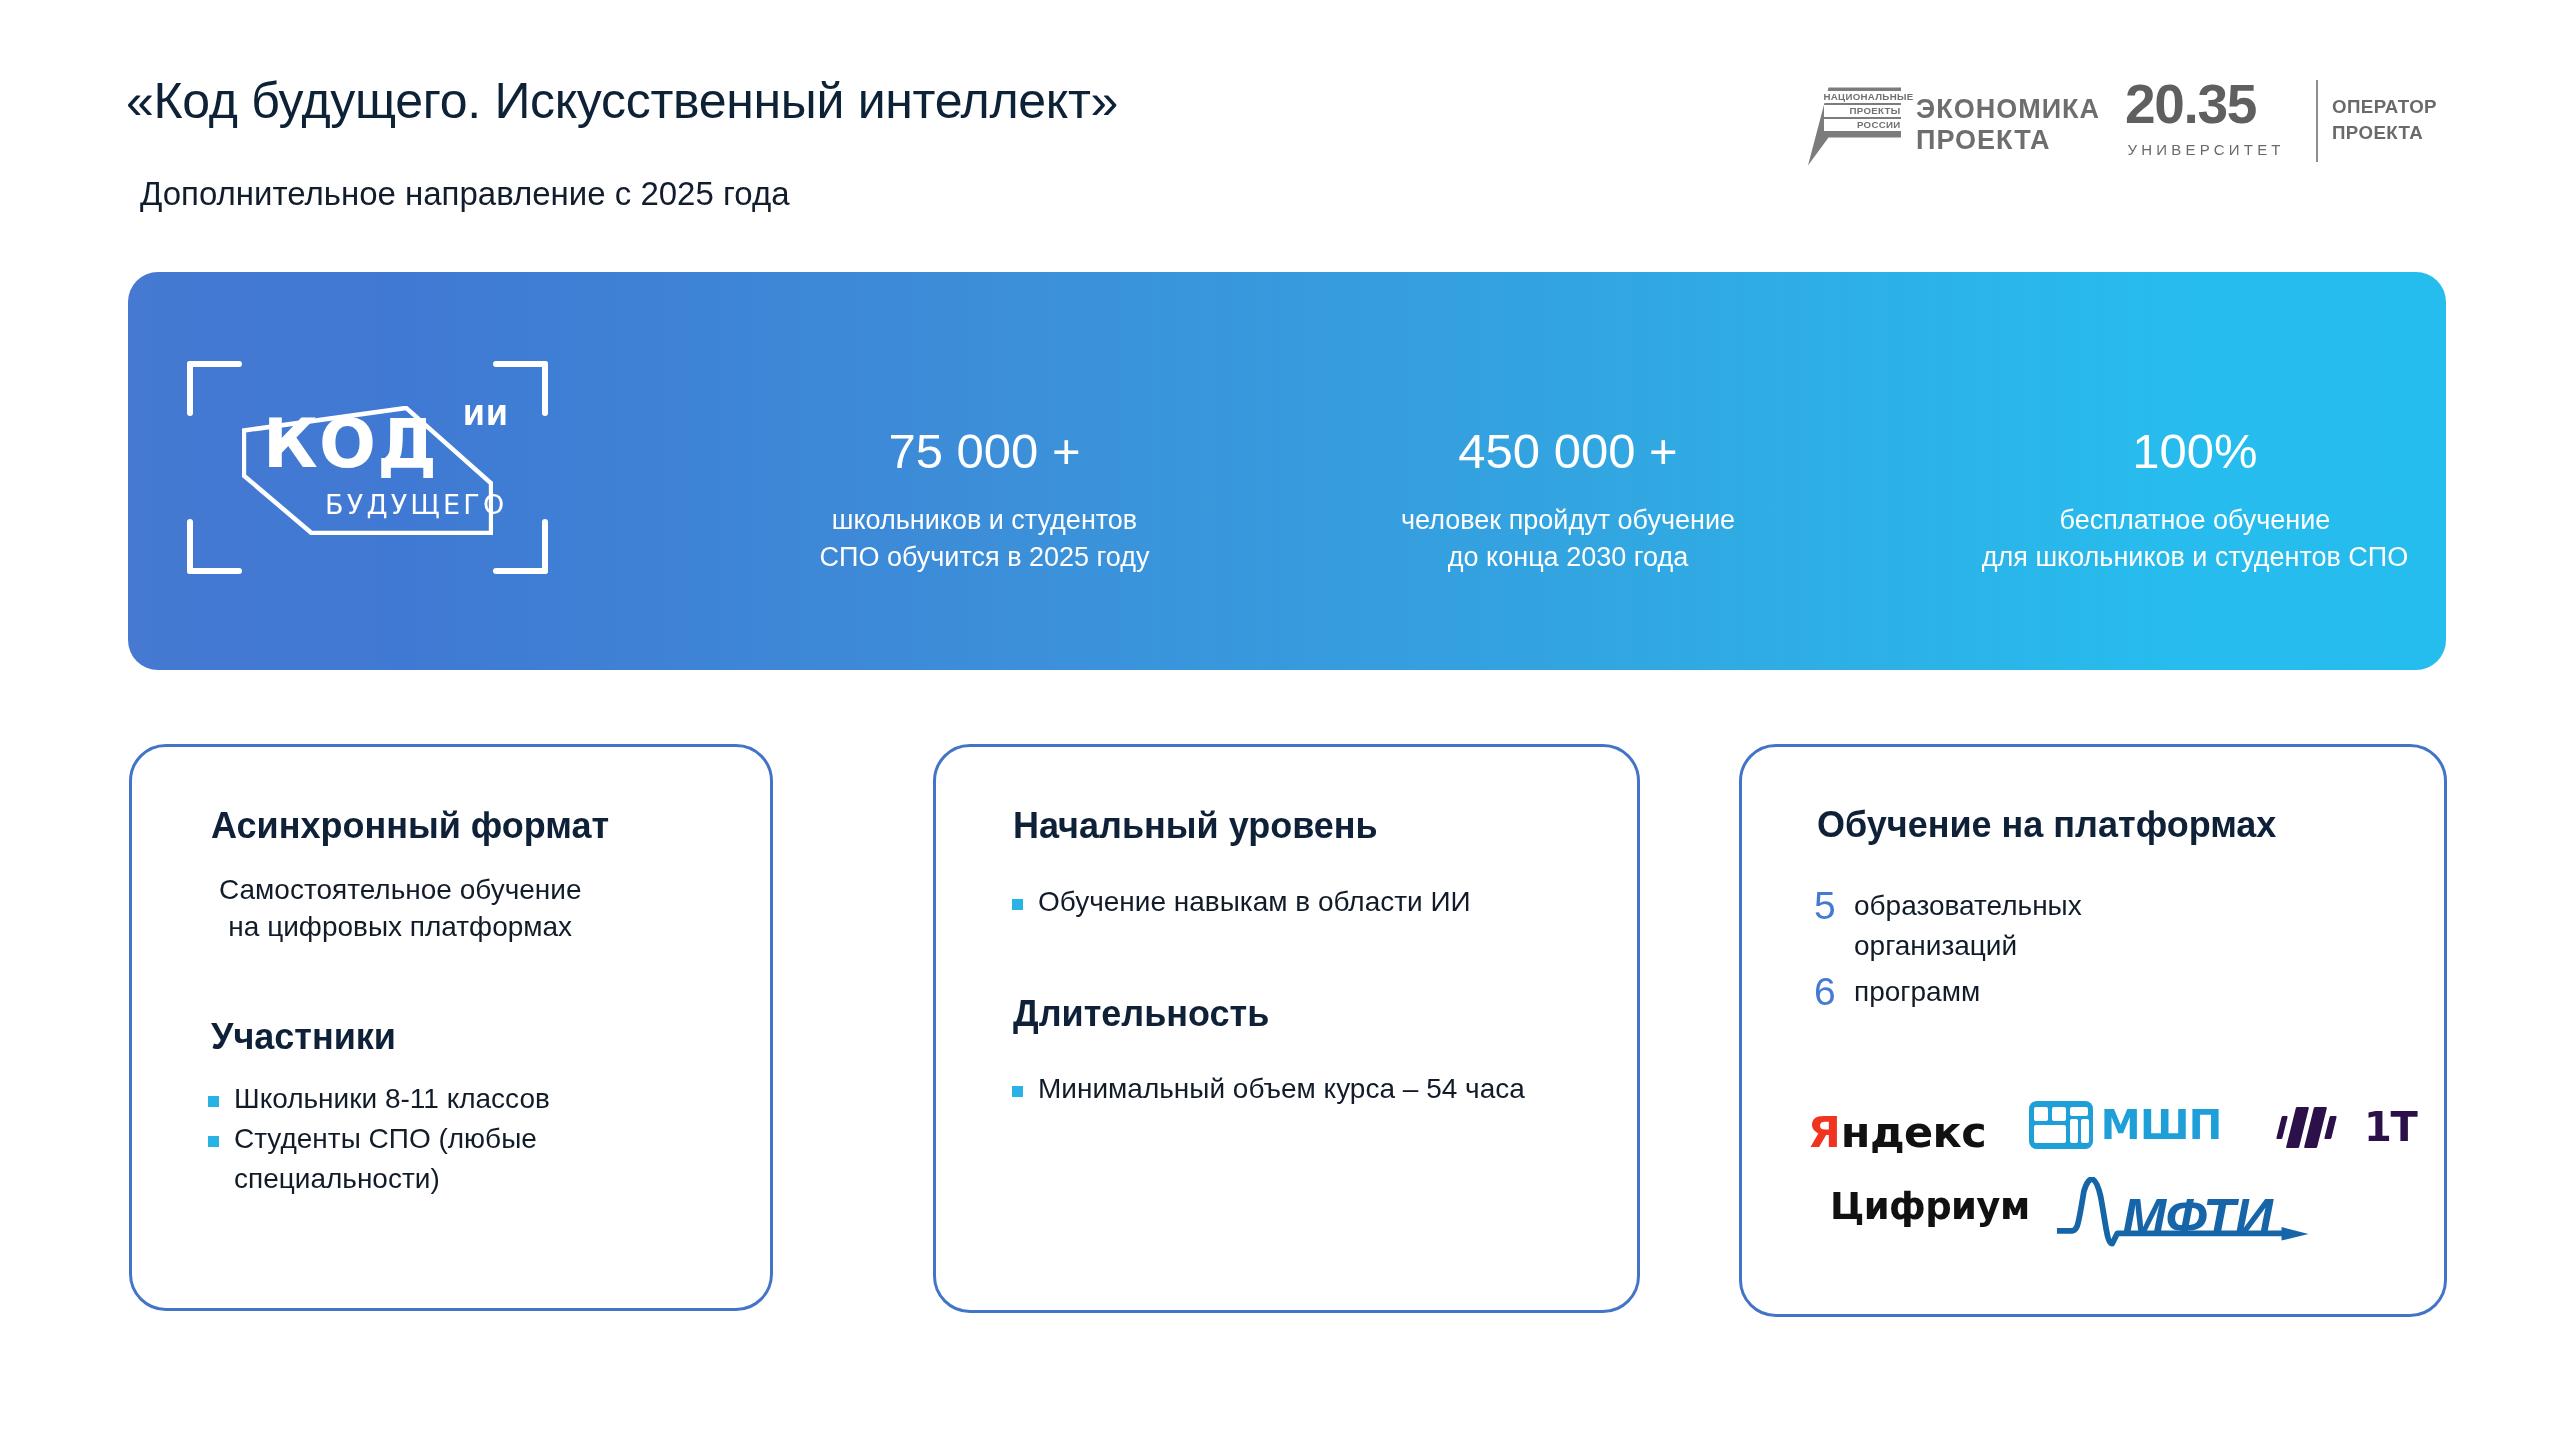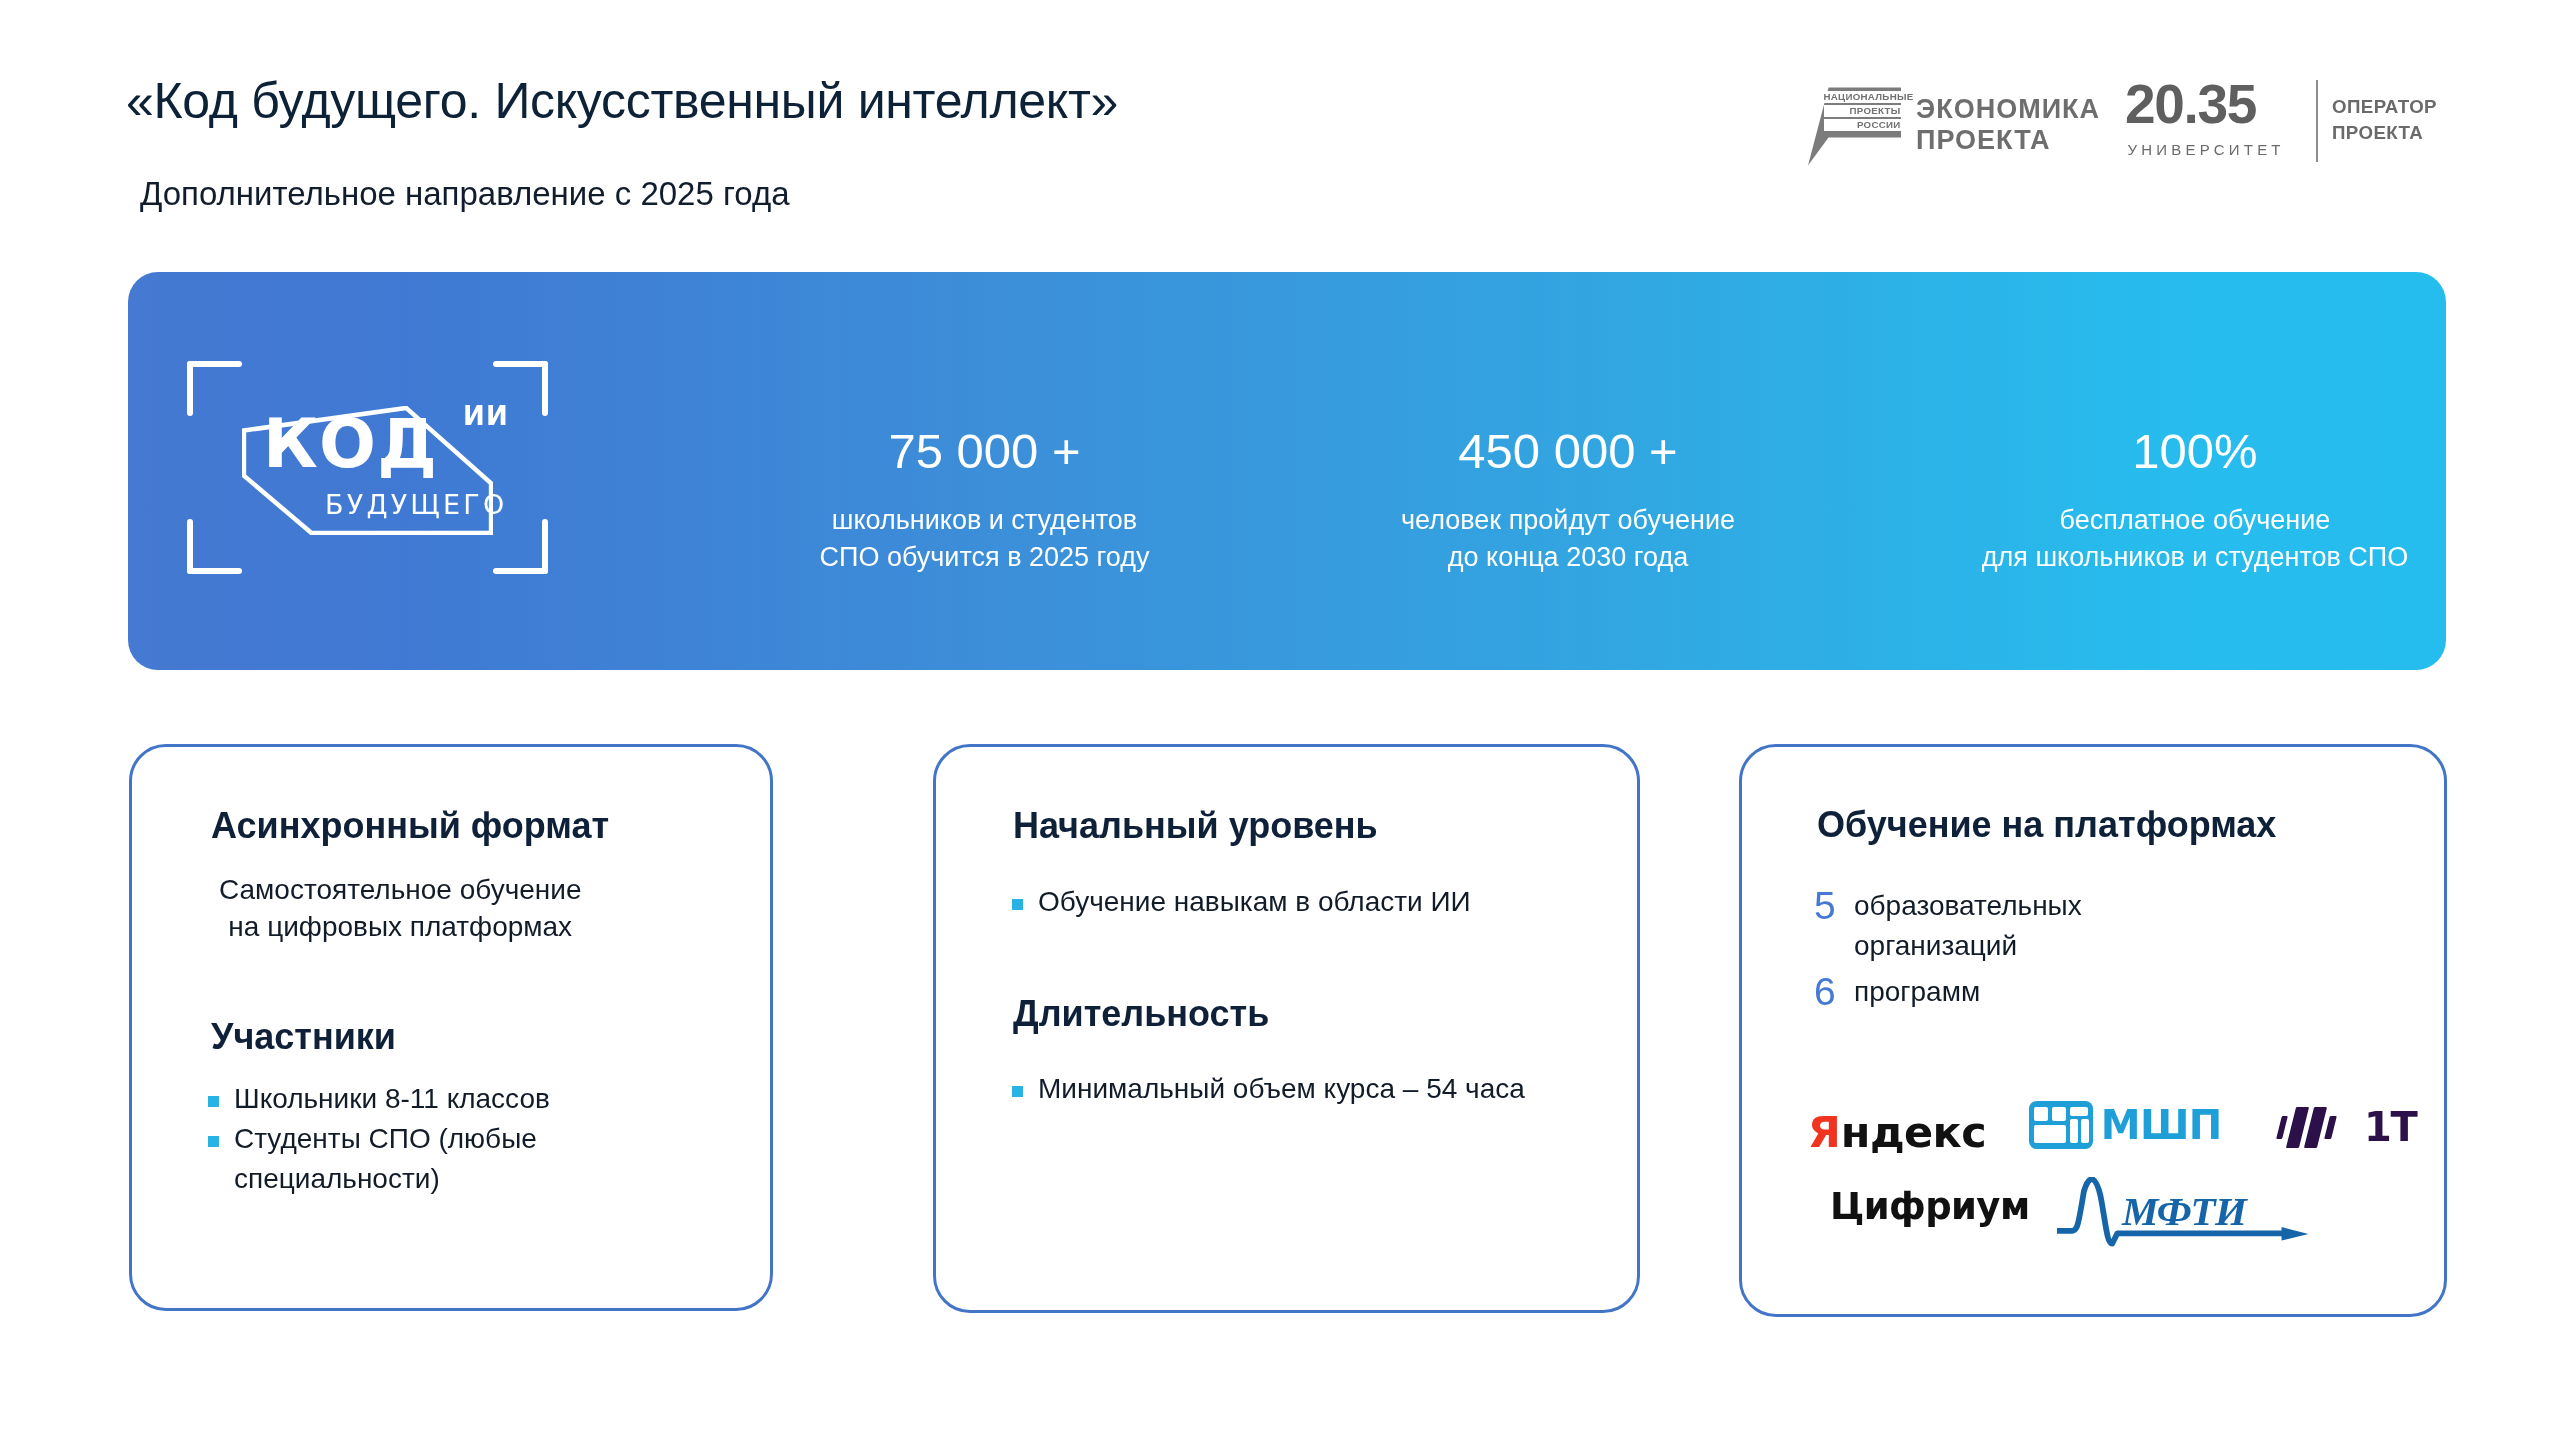--- a/index.html
+++ b/index.html
@@ -165,23 +165,23 @@
 
   .p-cifrium {
     position: absolute; left: 30px; top: 90px;
     font-size: 37px; font-weight: 700; color:#111111; letter-spacing:-0.6px;
     font-family:"DejaVu Sans", sans-serif; white-space: nowrap;
   }
   .p-mfti { position: absolute; left: 255px; top: 82px; width: 258px; height: 77px; }
   .p-mfti svg { display:block; width:100%; height:100%; }
   .mfti-txt {
     position: absolute; left: 67px; top: 10.3px;
-    font-size: 41px; font-weight: 700; color:#1565a8;
+    font-size: 53px; font-weight: 700; color:#1565a8;
     font-style: italic; letter-spacing: -0.6px;
-    font-family:Liberation Serif, serif; white-space: nowrap;
+    font-family:Liberation Sans, sans-serif; white-space: nowrap;
   }
 </style>
 </head>
 <body>
 
 <div class="slide">
 
   <div class="hdr-title">«Код будущего. Искусственный интеллект»</div>
   <div class="hdr-sub">Дополнительное направление с 2025 года</div>
 

